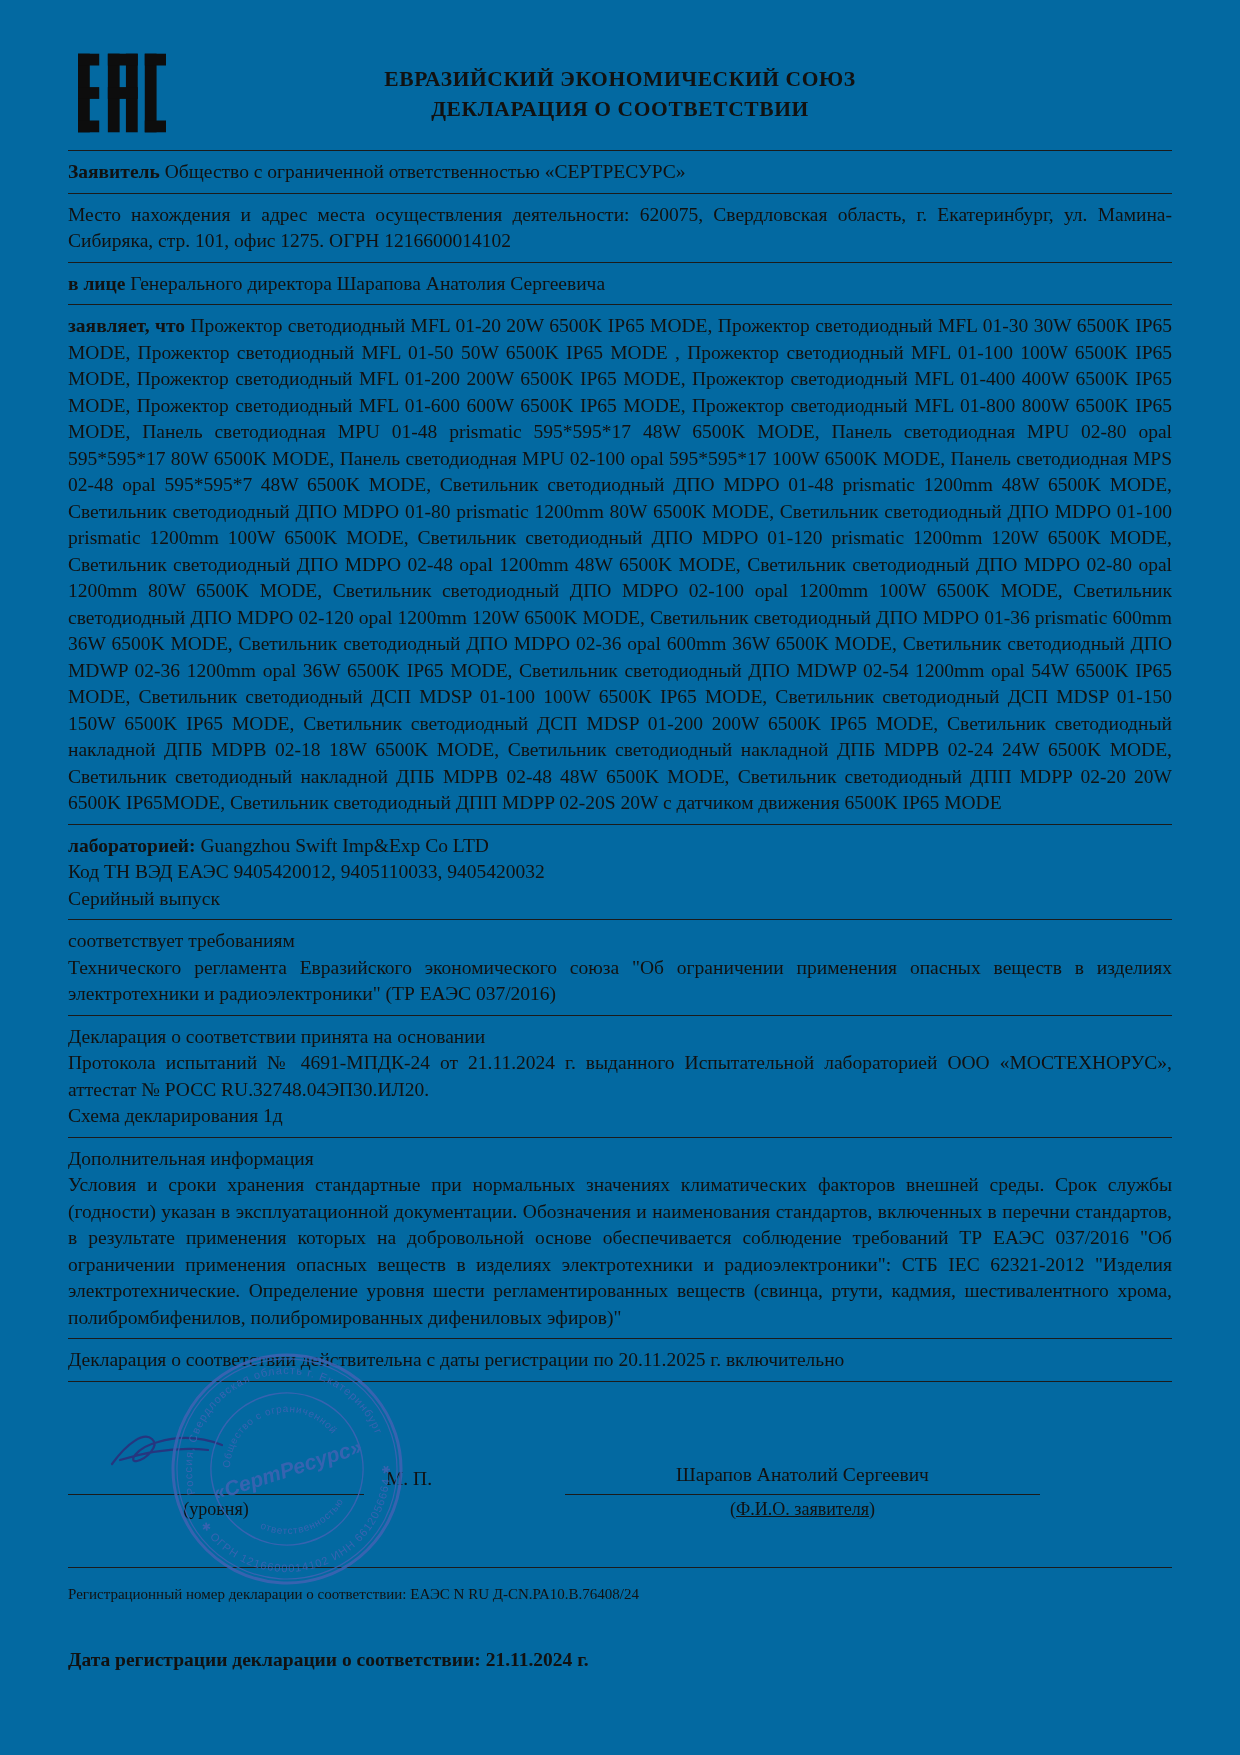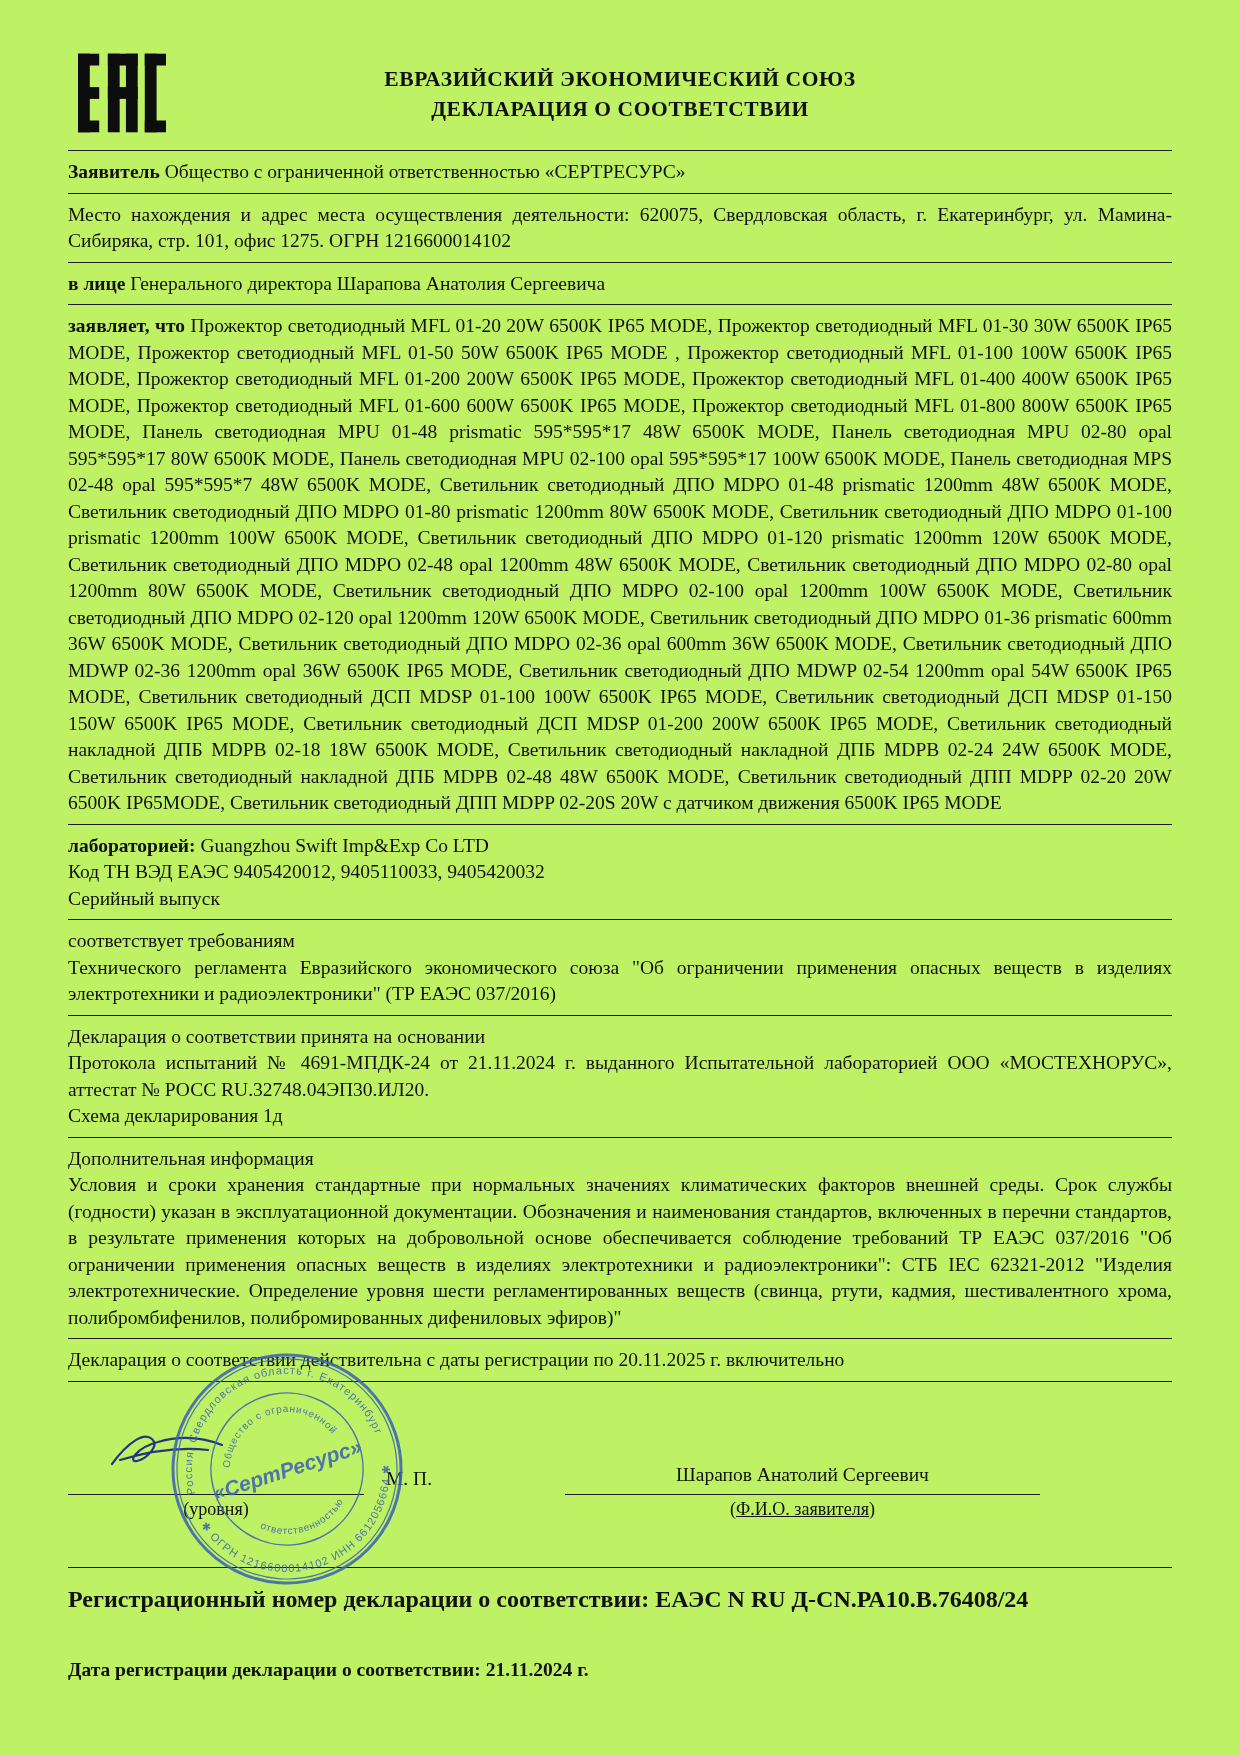--- a/index.html
+++ b/index.html
@@ -2,21 +2,21 @@
 <html><head>
 <meta charset="utf-8">
 <style>
   * { margin:0; padding:0; box-sizing:border-box; }
   html,body { background:#fff; }
   body {
     width:1240px; height:1755px; overflow:hidden;
     font-family:"Liberation Serif","DejaVu Serif",serif;
     color:#111;
   }
-  .sheet { width:1240px; height:1755px; padding:50px 68px 0; position:relative; background:#bef264; }
+  .sheet { width:1240px; height:1755px; padding:50px 68px 0; position:relative; background:#0369a1; }
 
   
   .doc-header { position:relative; height:100px; }
   .eac-logo { position:absolute; left:10px; top:0; }
   .doc-titles { text-align:center; padding-top:14px; }
   .doc-title { font-weight:bold; font-size:21.5px; line-height:30px; letter-spacing:0.6px; }
 
   
   .sec { border-top:1.5px solid #1b1b1b; padding:8px 0 7px; font-size:19.5px; line-height:26.5px; }
   .sec b.lead { font-weight:bold; }
@@ -33,21 +33,21 @@
   .line-right { left:497px; top:112px; width:475px; }
   .cap-right { position:absolute; left:497px; top:117px; width:475px; text-align:center; font-size:18px;text-decoration:underline; }
   .stamp-svg { position:absolute; left:100px; top:-32px; z-index:3; }
   .signature-svg { position:absolute; left:40px; top:42px; z-index:2; }
 
   .stamp-ring-text { font-family:"Liberation Sans","DejaVu Sans",sans-serif; font-size:11px; letter-spacing:1.1px; fill:#3f63b3; }
   .stamp-ring-text-sm { font-family:"Liberation Sans","DejaVu Sans",sans-serif; font-size:10px; letter-spacing:0.8px; fill:#3f63b3; }
   .stamp-center-text { font-family:"Liberation Sans","DejaVu Sans",sans-serif; font-size:21px; font-weight:bold; font-style:italic; fill:#3f63b3; }
 
   .reg-divider { border-top:1.5px solid #1b1b1b; }
-  .reg-number { font-weight:bold; font-size:24px; padding-top:18px; }
+  .reg-number { font-weight:normal; font-size:15px; padding-top:18px; }
   .reg-date { font-weight:bold; font-size:19.5px; margin-top:46px; }
 </style>
 </head>
 <body>
 
 <div class="sheet">
 
   <div class="doc-header">
     <div class="eac-logo">
       <svg width="88" height="86" viewBox="0 0 112 100" aria-hidden="true">

